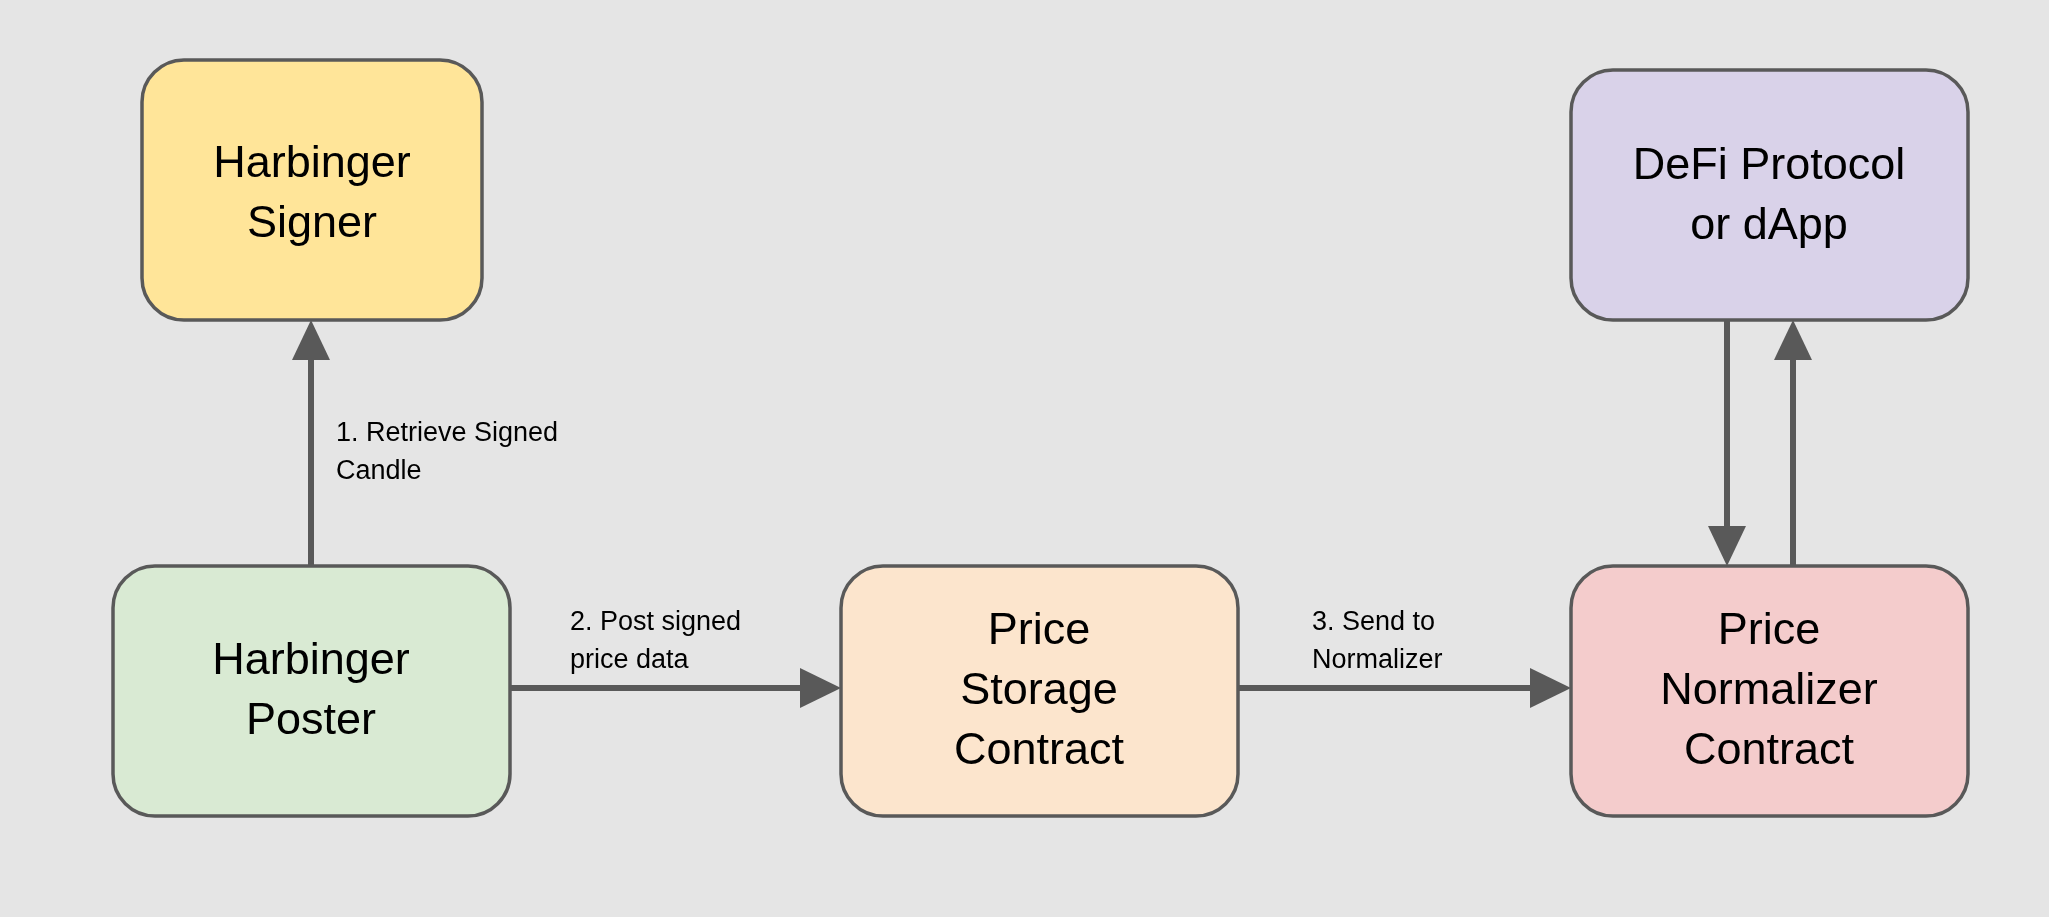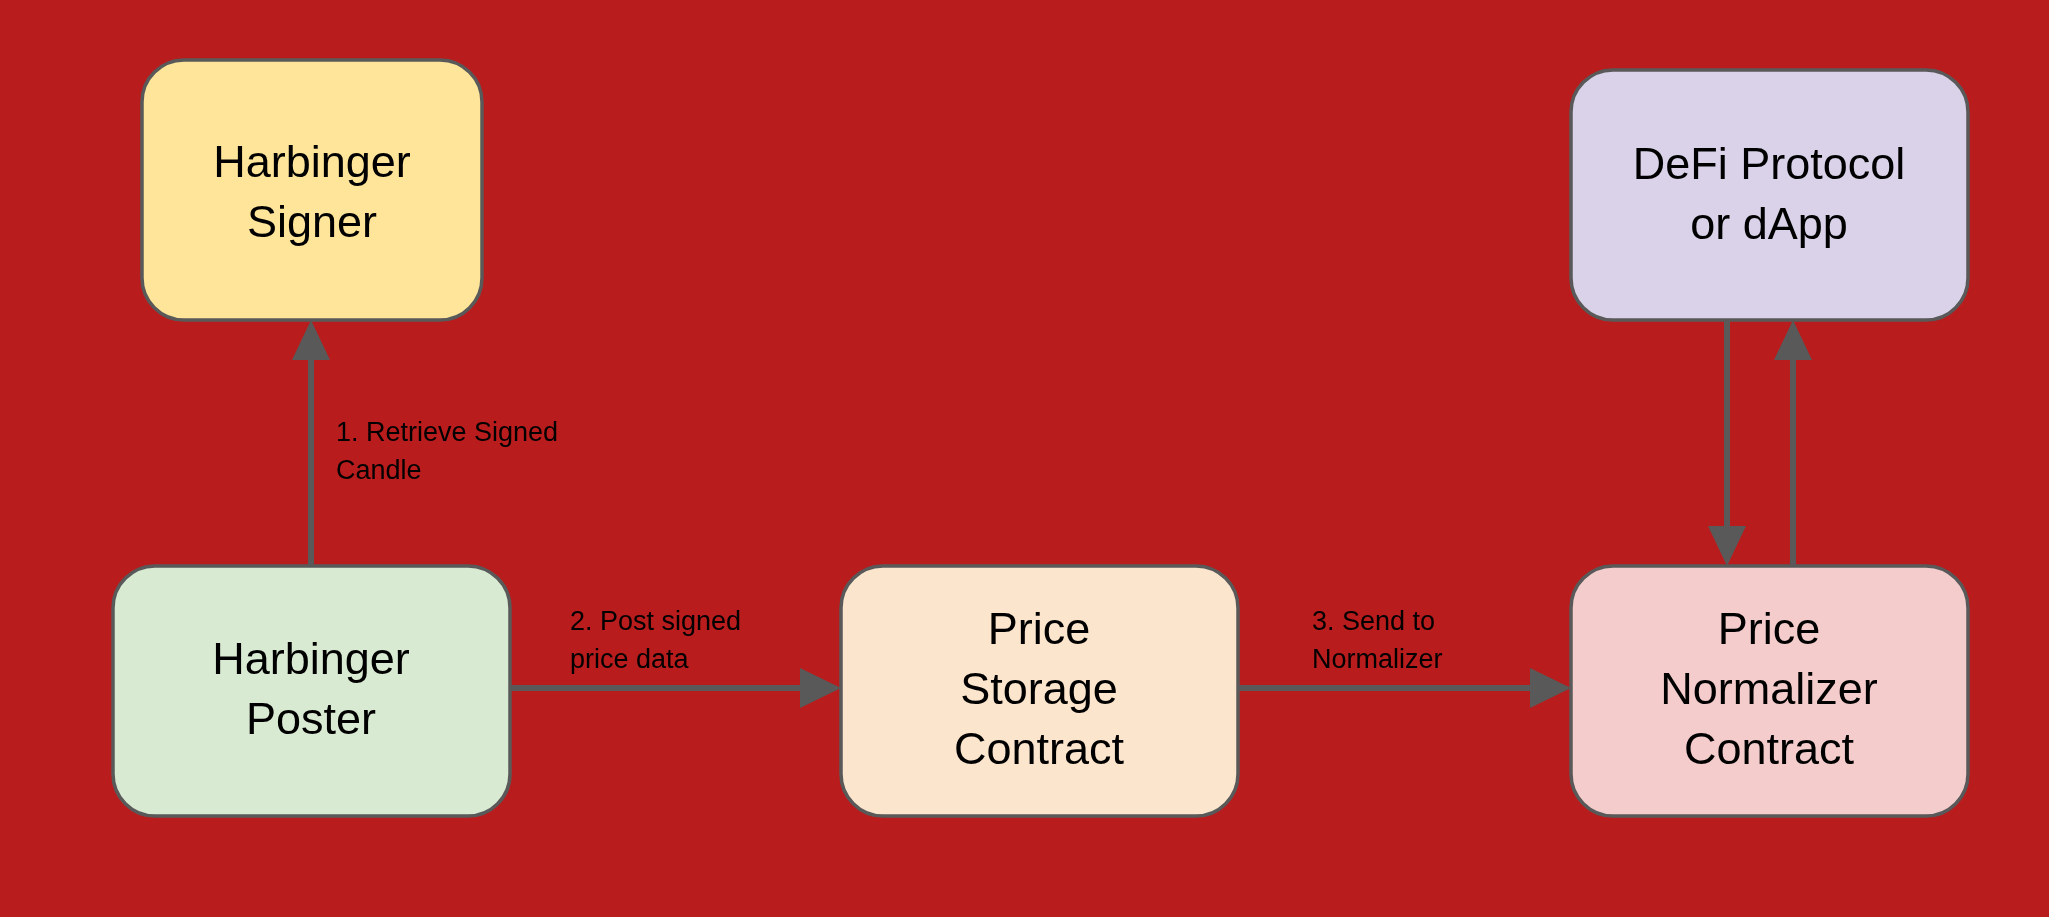--- a/index.html
+++ b/index.html
@@ -10,21 +10,21 @@
   body {
     width: 2049px;
     height: 917px;
     overflow: hidden;
     font-family: "Liberation Sans", sans-serif;
   }
   #diagram-root {
     position: relative;
     width: 2049px;
     height: 917px;
-    background: #b91c1c;
+    background: #e5e5e5;
   }
   svg.diagram-canvas {
     display: block;
     width: 2049px;
     height: 917px;
   }
   .node-shape {
     stroke: #595959;
     stroke-width: 3.5;
   }

